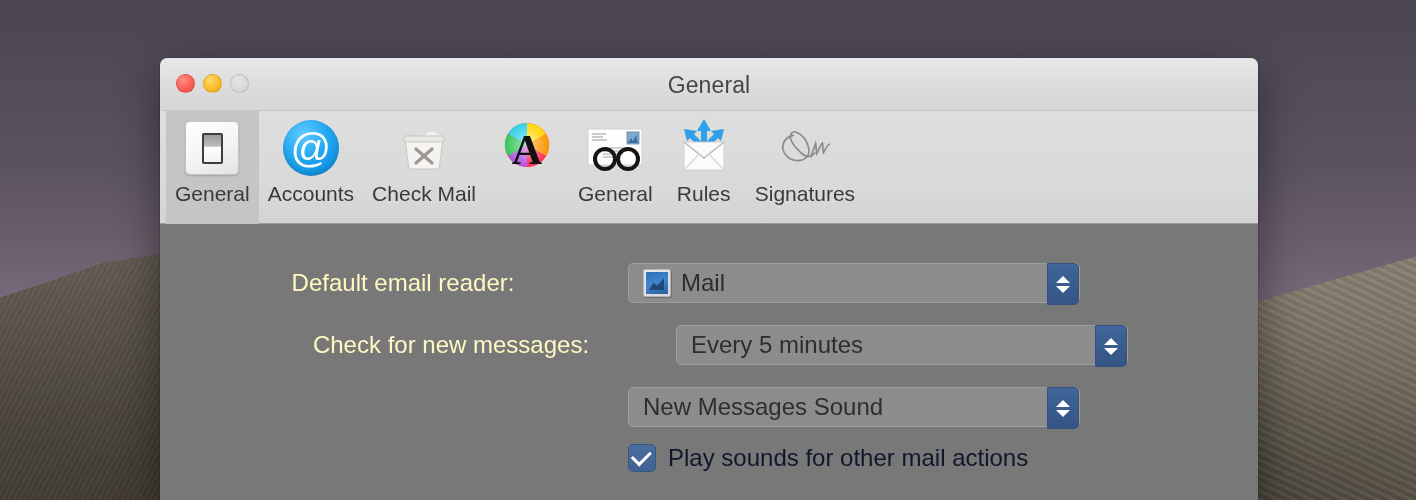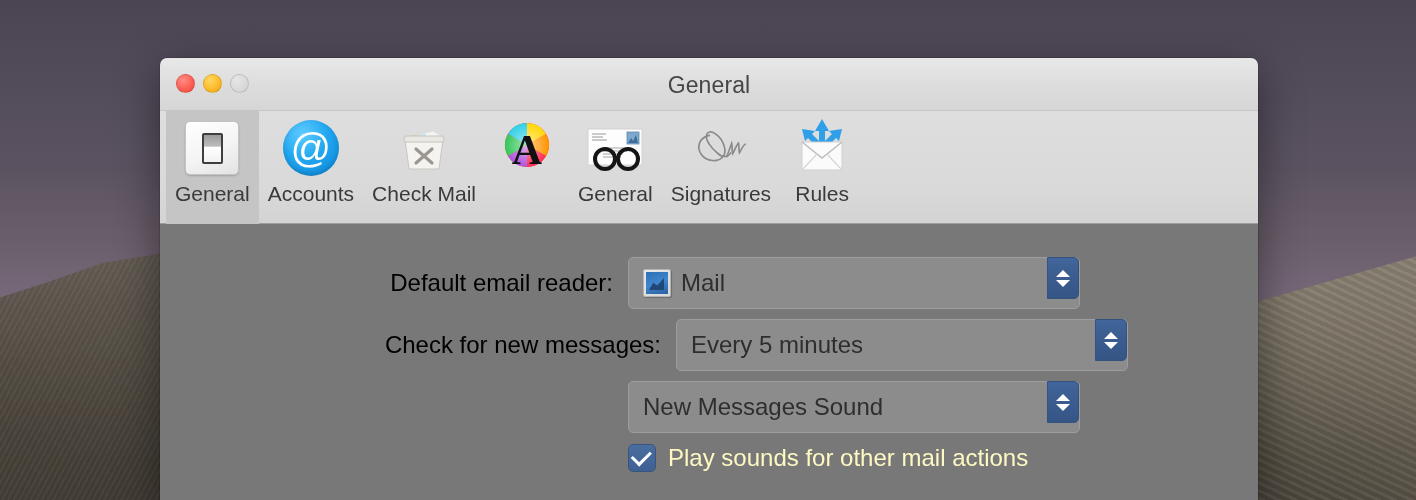--- a/index.html
+++ b/index.html
@@ -220,31 +220,31 @@
   }
   #row-reader   { top: 200px; }
   #row-check    { top: 262px; margin-left: 48px; }
   #row-sound    { top: 324px; }
   
 
   .row-label {
     position: absolute;
     right: 645px;
     width: 420px;
-    text-align: right;
+    text-align: center;
     font-size: 24px;
-    color: #000000;
+    color: #fef9c3;
     white-space: nowrap;
   }
 
   .popup {
     position: absolute;
     left: 468px;
     width: 452px;
-    height: 52px;
+    height: 40px;
     box-sizing: border-box;
     background: #8c8c8c;
     border: 1px solid #9d9d9d;
     border-radius: 5px;
     display: flex;
     align-items: center;
     padding-left: 14px;
     color: #2e2e2e;
     font-size: 24px;
     white-space: nowrap;
@@ -319,21 +319,21 @@
     cursor: default;
   }
   .checkmark {
     width: 15px; height: 9px;
     border-left: 3px solid #ffffff;
     border-bottom: 3px solid #ffffff;
     transform: rotate(-45deg) translate(1px, -2px);
   }
   .checkbox-label {
     font-size: 24px;
-    color: #fef9c3;
+    color: #0f172a;
     white-space: nowrap;
   }
 </style>
 </head>
 <body>
 
 <div id="desktop">
   <div id="far-peak"></div>
   <div id="ridge-left"></div>
   <div id="ridge-right"></div>
@@ -427,46 +427,46 @@
           <circle cx="45" cy="42" r="10" fill="none" stroke="#151515" stroke-width="4"></circle>
           <line x1="32" y1="41" x2="35" y2="41" stroke="#151515" stroke-width="4"></line>
         </svg>
       </div>
       <div class="tb-label">General</div>
     </div>
 
 
     <div class="tb-item">
       <div class="tb-icon">
-        <svg width="68" height="62" viewBox="0 0 68 62">
-          <g fill="none" stroke="#8a8a8a" stroke-width="1.7" stroke-linecap="round">
-            <path d="M22 18 C12 20 8 30 14 38 C19 45 31 46 36 40 C41 34 36 22 29 17 C24 13 20 14 19 18 C18 23 24 31 30 36 C35 41 41 41 44 36"></path>
-            <path d="M40 40 C42 34 44 29 45 26 C46 29 45 34 46 37 C48 33 50 28 52 26 C53 29 52 34 53 36 C55 32 57 28 59 27"></path>
-          </g>
-        </svg>
-      </div>
-      <div class="tb-label">Signatures</div>
-    </div>
-
-    <div class="tb-item">
-      <div class="tb-icon">
         <svg width="66" height="62" viewBox="0 0 66 62">
           <g fill="#2f9fe8">
             <path d="M33 2 L40 14 L36 14 L36 28 L30 28 L30 14 L26 14 Z"></path>
             <path d="M13 12 L26 14 L23 17 L33 27 L29 31 L19 21 L16 24 Z"></path>
             <path d="M53 12 L50 24 L47 21 L37 31 L33 27 L43 17 L40 14 Z"></path>
           </g>
           <rect x="13" y="25" width="40" height="28" fill="#fbfbfb" stroke="#cfcfcf" stroke-width="1"></rect>
           <path d="M13 25 L33 41 L53 25" fill="none" stroke="#bdbdbd" stroke-width="1.6"></path>
           <path d="M13 53 L28 37 M53 53 L38 37" stroke="#d5d5d5" stroke-width="1.2" fill="none"></path>
         </svg>
       </div>
       <div class="tb-label">Rules</div>
     </div>
 
+    <div class="tb-item">
+      <div class="tb-icon">
+        <svg width="68" height="62" viewBox="0 0 68 62">
+          <g fill="none" stroke="#8a8a8a" stroke-width="1.7" stroke-linecap="round">
+            <path d="M22 18 C12 20 8 30 14 38 C19 45 31 46 36 40 C41 34 36 22 29 17 C24 13 20 14 19 18 C18 23 24 31 30 36 C35 41 41 41 44 36"></path>
+            <path d="M40 40 C42 34 44 29 45 26 C46 29 45 34 46 37 C48 33 50 28 52 26 C53 29 52 34 53 36 C55 32 57 28 59 27"></path>
+          </g>
+        </svg>
+      </div>
+      <div class="tb-label">Signatures</div>
+    </div>
+
   </div>
 
   <div id="content">
 
     <div class="form-row" id="row-reader" style="top:37px;">
       <div class="row-label">Default email reader:</div>
       <div class="popup">
         <span class="popup-appicon"></span>
         <span class="popup-value">Mail</span>
         <span class="stepper">

